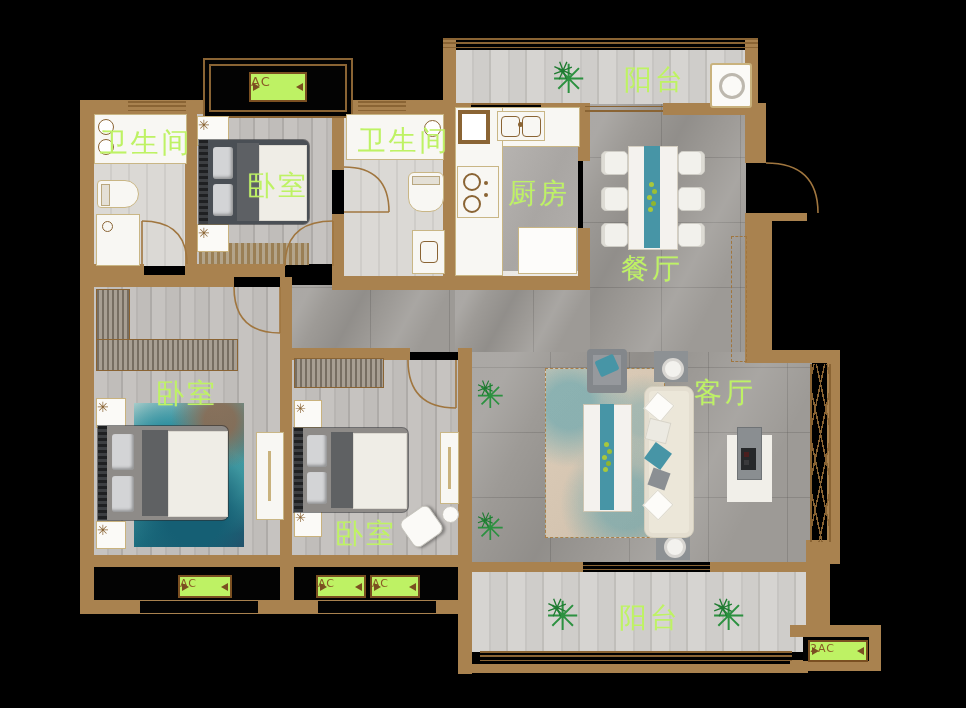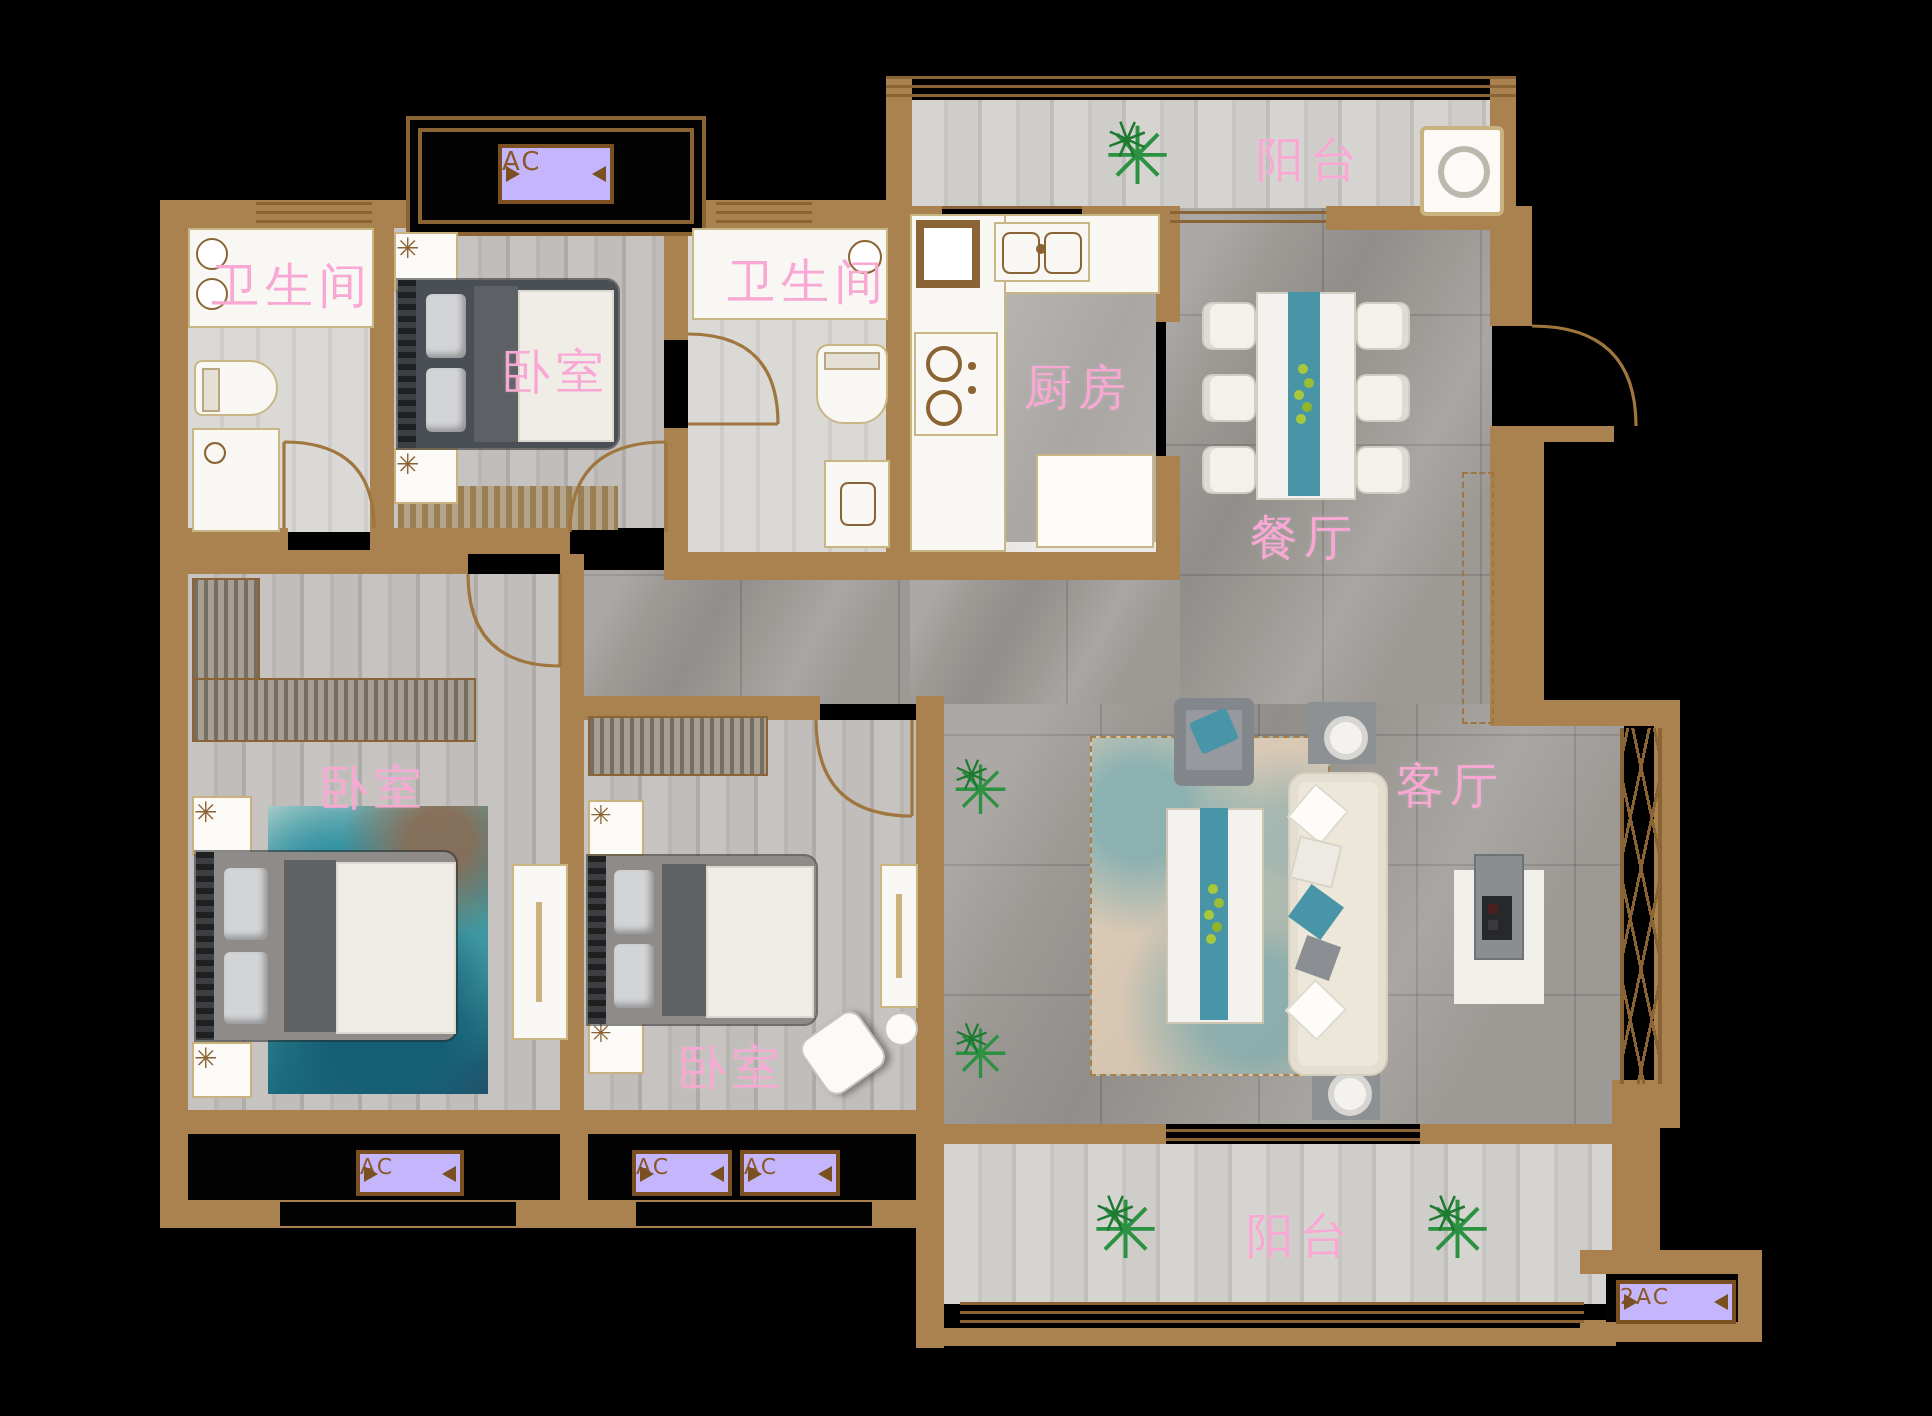--- a/index.html
+++ b/index.html
@@ -21,26 +21,26 @@
 
   .winh{background:repeating-linear-gradient(180deg,#8a6434 0 1.6px,transparent 1.6px 4.4px);}
   .winx{border-left:2px solid #8a6434;border-right:2px solid #8a6434;
         background:repeating-linear-gradient(78deg,transparent 0 9px,#8a6434 9px 10.5px),
                    repeating-linear-gradient(-78deg,transparent 0 9px,#8a6434 9px 10.5px);}
   .slider{background:linear-gradient(180deg,transparent 0 1.5px,#8a6434 1.5px 3px,transparent 3px 6px,#8a6434 6px 7.5px,transparent 7.5px);}
 
   .acplat{background:#030303;border:2px solid #8a6434;}
   .acinner{position:absolute;inset:4px;border:2px solid #8a6434;}
   .acblack{background:#030303;}
-  .aclabel{border:2px solid #7a4f21;color:#8a5a26;background:#c4b5fd;display:flex;align-items:center;justify-content:center;
+  .aclabel{border:2px solid #7a4f21;color:#8a5a26;background:#bef264;display:flex;align-items:center;justify-content:center;
            font-size:11px;font-weight:bold;letter-spacing:1px;}
   .aclabel::before{content:"";position:absolute;left:2px;top:50%;margin-top:-4px;border:4px solid transparent;border-left:7px solid #7a4f21;border-right:none;}
   .aclabel::after{content:"";position:absolute;right:2px;top:50%;margin-top:-4px;border:4px solid transparent;border-right:7px solid #7a4f21;border-left:none;}
 
-  .lbl{color:#f9a8d4;font-size:24px;font-weight:bold;letter-spacing:3px;white-space:nowrap;transform:translate(-50%,-50%);text-shadow:0 0 2px rgba(255,255,255,.15);}
+  .lbl{color:#bef264;font-size:28px;font-weight:bold;letter-spacing:3px;white-space:nowrap;transform:translate(-50%,-50%);text-shadow:0 0 2px rgba(255,255,255,.15);}
 
   
   .fix{background:#f8f7f3;border:1px solid #c9b685;}
   .bed{border-radius:0 6px 6px 0;box-shadow:0 0 0 1px rgba(40,42,46,.55);}
   .hb{left:0;top:0;width:9px;height:100%;background:repeating-linear-gradient(180deg,#1f2022 0 3px,#3d3f42 3px 6px);}
   .pil{background:#d3d4d6;border-radius:3px;box-shadow:inset -2px -2px 3px rgba(0,0,0,.3);}
   .blank{background:#efede6;border:1px solid #dbd8d0;}
   .orn{background:#fbfaf7;border:1px solid #c9b27d;display:flex;align-items:center;justify-content:center;color:#8a6434;}
   .ward{background:repeating-linear-gradient(90deg,#776e62 0 2px,#a89f93 2px 5px);border:1px solid #8a6434;}
   .rug1{background:repeating-linear-gradient(90deg,#9a7f55 0 3px,#b3a48a 3px 6px);}

